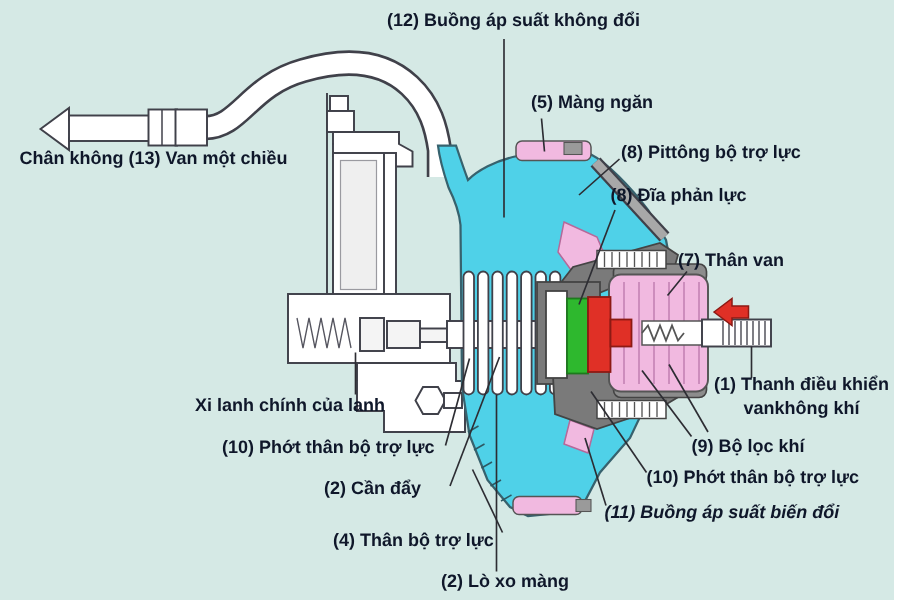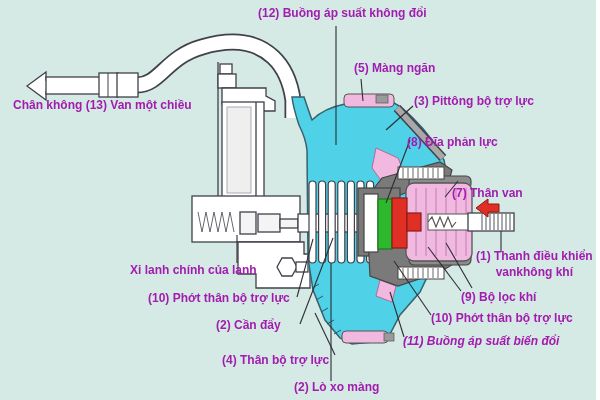--- a/index.html
+++ b/index.html
@@ -5,21 +5,21 @@
   html,body{margin:0;padding:0;}
   body{
     width:600px;height:400px;position:relative;overflow:hidden;
     background:#d5e9e5;
     font-family:"Liberation Sans","DejaVu Sans",sans-serif;
   }
   #art{position:absolute;left:0;top:0;}
   .labels-layer{position:absolute;left:0;top:0;width:600px;height:400px;pointer-events:none;}
   .lbl{
     position:absolute;
-    font-size:12px;font-weight:bold;color:#a21caf;
+    font-size:12px;font-weight:bold;color:#0f172a;
     white-space:nowrap;line-height:1.3;
     letter-spacing:0px;
   }
 </style>
 </head>
 <body>
 
 <svg id="art" width="600" height="400" viewBox="0 0 600 400">
 
   <rect x="0" y="0" width="600" height="400" fill="#d5e9e5"></rect>
@@ -170,23 +170,23 @@
       <line x1="331" y1="381" x2="331" y2="263"></line>
     </g>
 
   <rect x="596" y="0" width="4" height="400" fill="#ffffff"></rect>
 </svg>
 
 <div class="labels-layer" id="labels-layer">
     <div class="lbl" style="left: 13px; top: 98px;">Chân không (13) Van một chiều</div>
     <div class="lbl" style="left: 258px; top: 6px;">(12) Buồng áp suất không đổi</div>
     <div class="lbl" style="left: 354px; top: 61px;">(5) Màng ngăn</div>
-    <div class="lbl" style="left: 414px; top: 94px;">(3) Pittông bộ trợ lực</div>
-    <div class="lbl" style="left: 407px; top: 123px; margin-top: 12px;">(8) Đĩa phản lực</div>
-    <div class="lbl" style="left: 452px; top: 166px; margin-top: 20px;">(7) Thân van</div>
+    <div class="lbl" style="left: 414px; top: 94px;">(8) Pittông bộ trợ lực</div>
+    <div class="lbl" style="left: 407px; top: 123px;">(8) Đĩa phản lực</div>
+    <div class="lbl" style="left: 452px; top: 166px;">(7) Thân van</div>
     <div class="lbl" style="left: 476px; top: 249px;">(1) Thanh điều khiển<div style="text-align: center;">vankhông khí</div></div>
     <div class="lbl" style="left: 461px; top: 290px;">(9) Bộ lọc khí</div>
     <div class="lbl" style="left: 431px; top: 311px;">(10) Phớt thân bộ trợ lực</div>
     <div class="lbl" style="left: 403px; top: 334px; font-style: italic;">(11) Buồng áp suất biến đổi</div>
     <div class="lbl" style="left: 130px; top: 263px;">Xi lanh chính của lanh</div>
     <div class="lbl" style="left: 148px; top: 291px;">(10) Phớt thân bộ trợ lực</div>
     <div class="lbl" style="left: 216px; top: 318px;">(2) Cần đẩy</div>
     <div class="lbl" style="left: 222px; top: 353px;">(4) Thân bộ trợ lực</div>
     <div class="lbl" style="left: 294px; top: 380px;">(2) Lò xo màng</div>
   </div>

